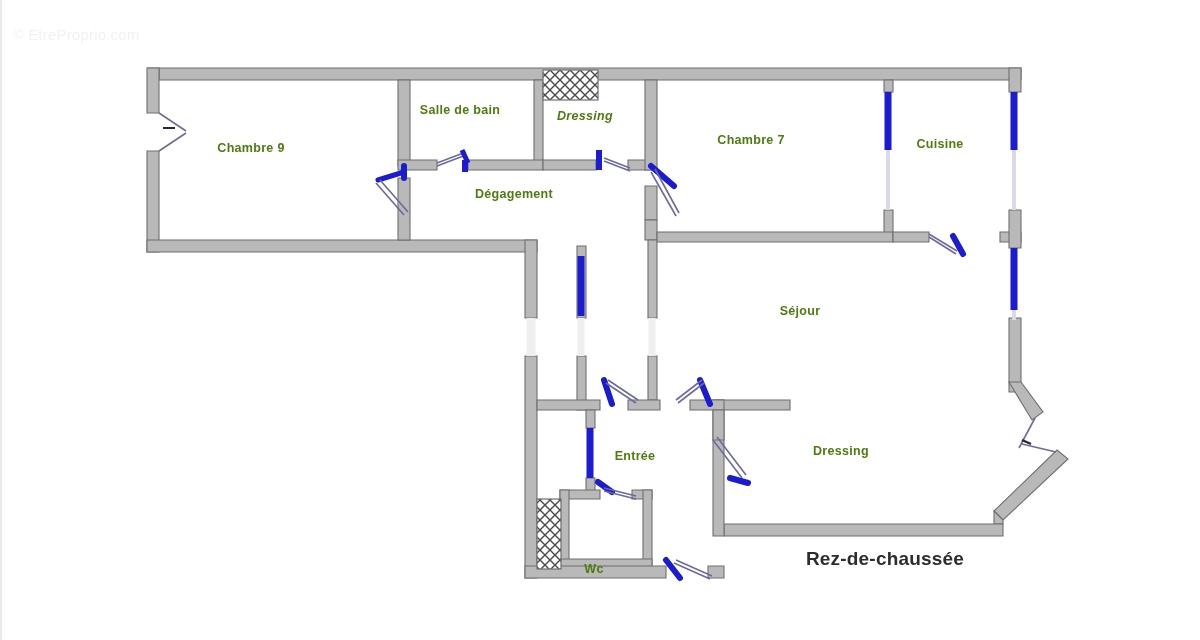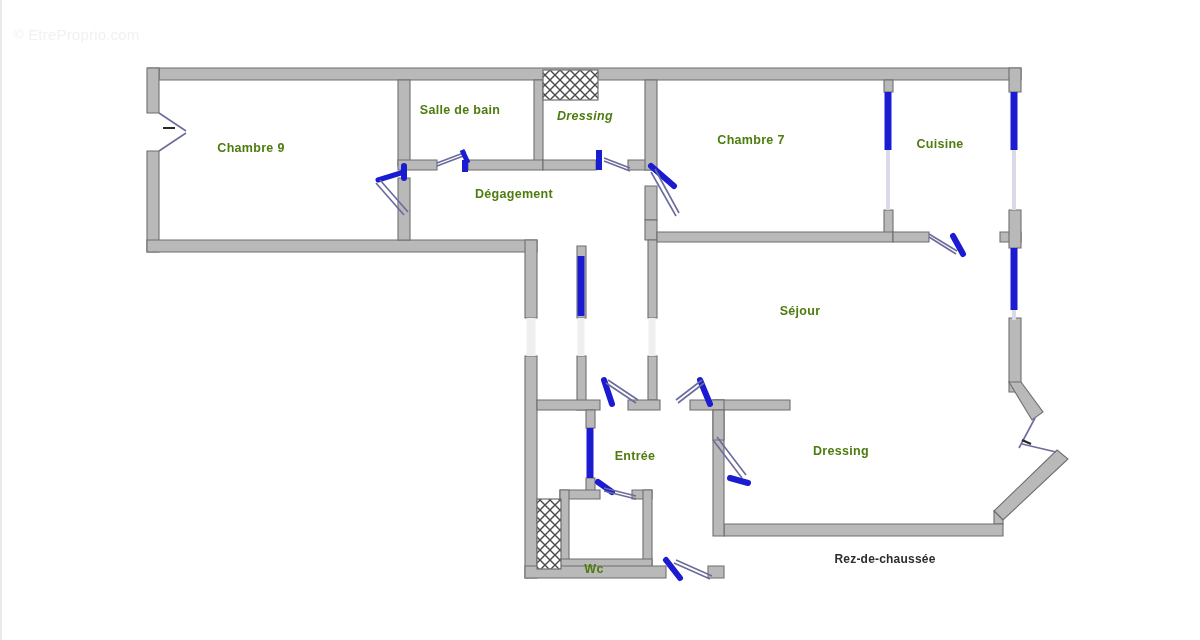--- a/index.html
+++ b/index.html
@@ -54,21 +54,21 @@
     font-size: 12.5px;
     font-weight: bold;
     letter-spacing: 0.3px;
     white-space: nowrap;
     transform: translate(-50%, -50%);
   }
   #floor-title {
     position: absolute;
     color: #2d2d2d;
     font-family: "Liberation Sans", sans-serif;
-    font-size: 12px;
+    font-size: 19px;
     font-weight: bold;
     letter-spacing: 0.2px;
     white-space: nowrap;
     transform: translate(-50%, -50%);
   }
 </style>
 </head>
 <body>
 
 <div id="plan-page">

